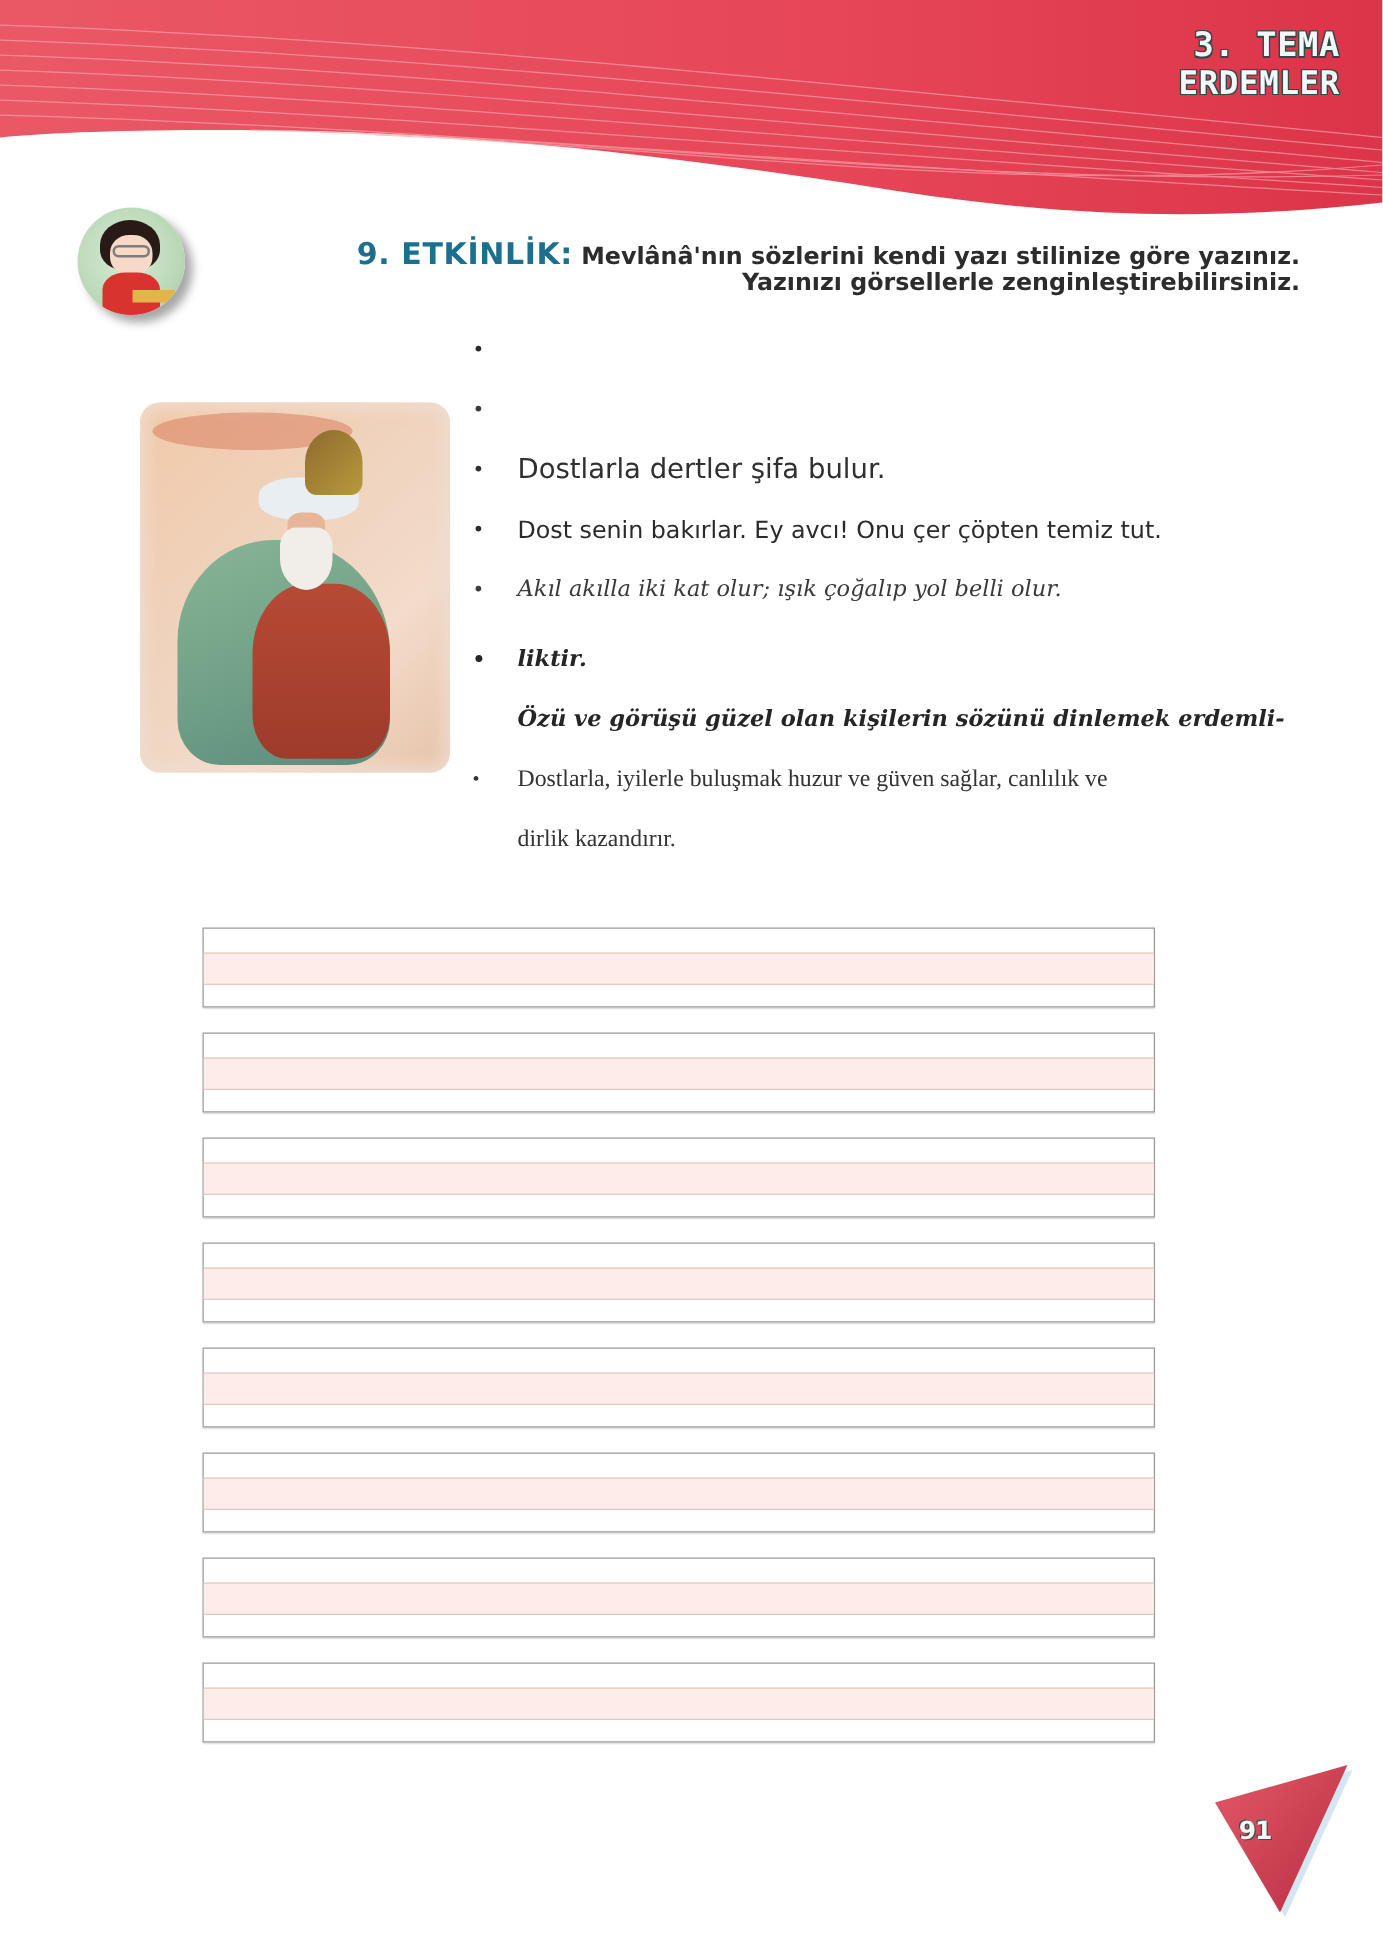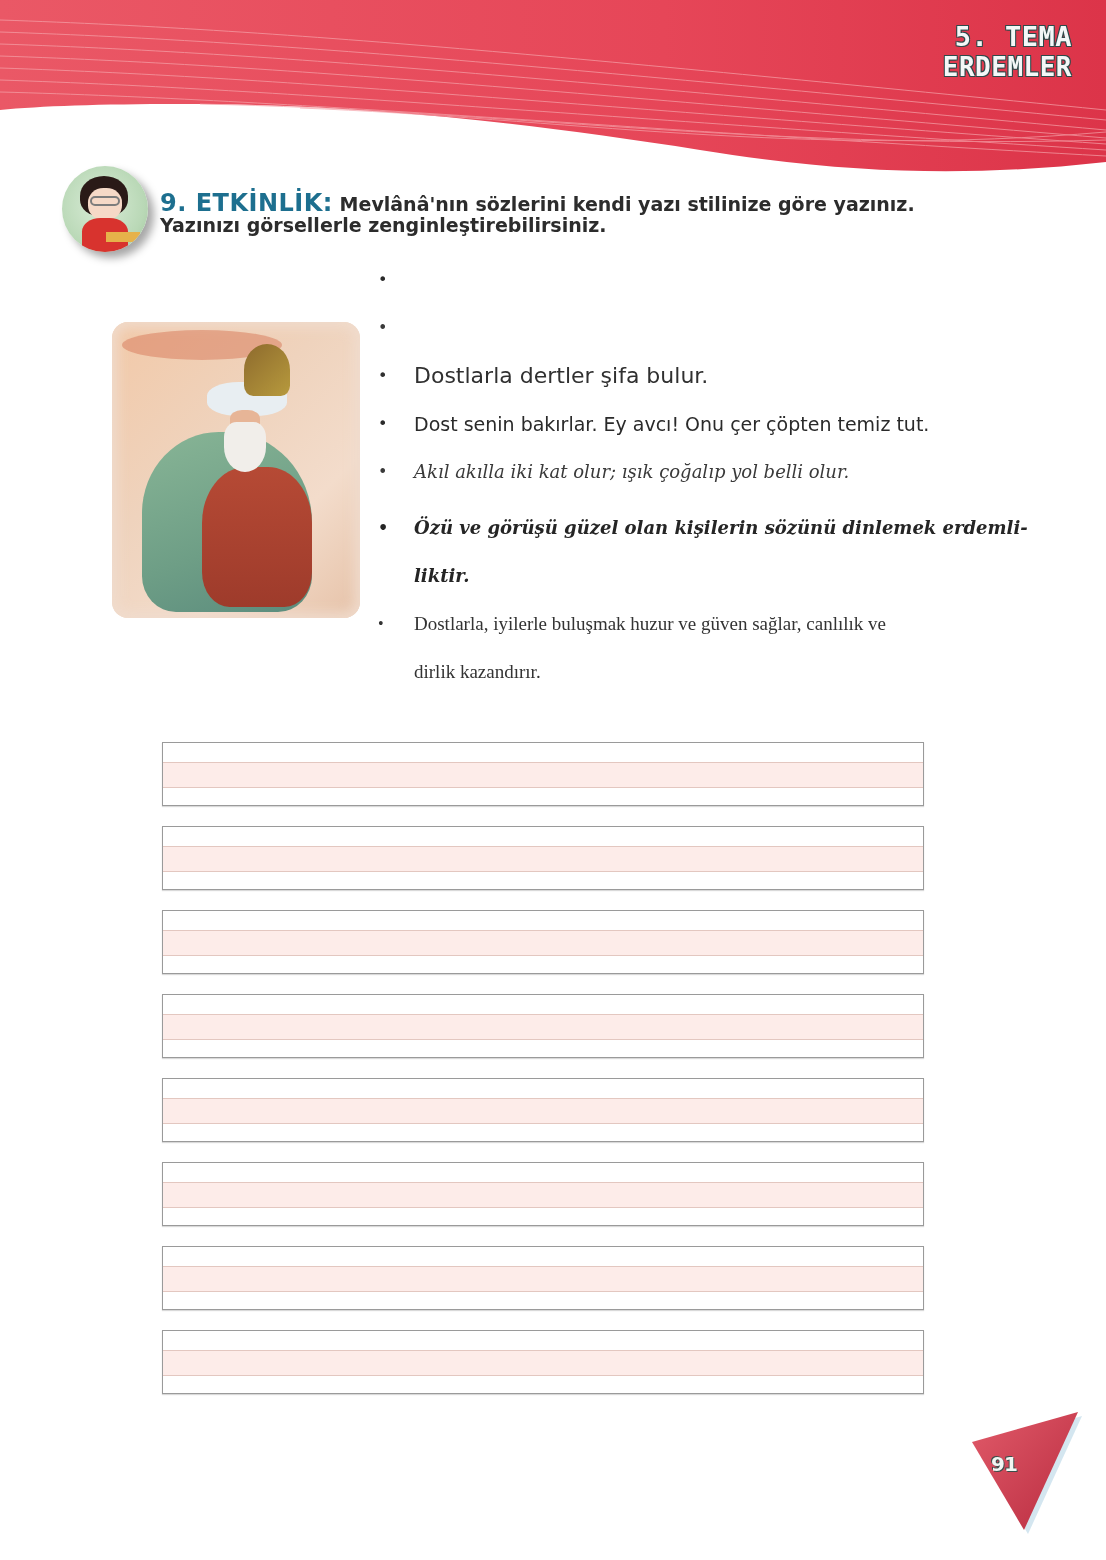--- a/index.html
+++ b/index.html
@@ -10,21 +10,21 @@
   .theme-title .num { font-size: 27px; }
   .theme-title .name { font-size: 26px; }
 
   .avatar { position: absolute; left: 62px; top: 166px; width: 86px; height: 86px; border-radius: 50%; background: radial-gradient(circle at 45% 45%, #d9ecd7 0%, #b9d8b6 65%, #9fc19a 100%); box-shadow: 6px 6px 8px rgba(0,0,0,0.35); overflow: hidden; }
   .avatar .hair { position: absolute; left: 18px; top: 10px; width: 48px; height: 40px; background: #2a1a17; border-radius: 50% 50% 40% 40%; }
   .avatar .face { position: absolute; left: 26px; top: 22px; width: 34px; height: 32px; background: #f6d9c7; border-radius: 45%; }
   .avatar .glasses { position: absolute; left: 28px; top: 30px; width: 30px; height: 10px; border: 2px solid #7d7d7d; border-radius: 6px; box-sizing: border-box; }
   .avatar .dress { position: absolute; left: 20px; top: 52px; width: 46px; height: 34px; background: #d8332e; border-radius: 40% 40% 0 0; }
   .avatar .book { position: absolute; left: 44px; top: 66px; width: 34px; height: 10px; background: #e6b24a; }
 
-  .activity-heading { position: absolute; left: 160px; top: 192px; width: 880px; font-family: "DejaVu Sans", sans-serif; font-weight: bold; color: #2c2c2c; }
+  .activity-heading { position: absolute; left: 160px; top: 192px; width: 880px; font-family: "DejaVu Sans", sans-serif; font-weight: bold; color: #2c2c2c; text-align: right; }
   .activity-heading .line1 { font-size: 19px; line-height: 22px; white-space: nowrap; }
   .activity-heading .label { color: #1d6f8f; font-size: 24px; letter-spacing: 0.5px; }
   .activity-heading .line2 { font-size: 19px; line-height: 20px; white-space: nowrap; }
 
   .portrait { position: absolute; left: 112px; top: 322px; width: 248px; height: 296px; border-radius: 16px; background: linear-gradient(135deg, #f2c9a8 0%, #efd3bd 40%, #f3dccb 70%, #e6c2a8 100%); box-shadow: 0 0 12px 6px rgba(240,220,205,0.9) inset; overflow: hidden; }
   .portrait .smear { position: absolute; left: 10px; top: 8px; width: 160px; height: 30px; background: #d98061; opacity: 0.55; border-radius: 50%; }
   .portrait .cloak { position: absolute; left: 30px; top: 110px; width: 170px; height: 180px; background: linear-gradient(160deg, #88b596 0%, #6e9e86 60%, #5b8c7d 100%); border-radius: 45% 50% 20% 20%; }
   .portrait .robe { position: absolute; left: 90px; top: 145px; width: 110px; height: 140px; background: linear-gradient(180deg, #b64a35 0%, #9e3b2b 100%); border-radius: 40% 40% 25% 25%; }
   .portrait .beard { position: absolute; left: 112px; top: 100px; width: 42px; height: 50px; background: #f1eeea; border-radius: 30% 30% 50% 50%; }
   .portrait .face { position: absolute; left: 118px; top: 88px; width: 30px; height: 22px; background: #e7b597; border-radius: 40%; }
@@ -69,21 +69,21 @@
     <path d="M0,56 C300,66 600,96 1106,138"></path>
     <path d="M0,68 C300,78 600,108 1106,144"></path>
     <path d="M0,80 C300,90 600,118 1106,150"></path>
     <path d="M0,92 C300,100 600,128 1106,156"></path>
     <path d="M200,104 C500,110 760,150 1106,140"></path>
     <path d="M300,108 C560,118 800,158 1106,132"></path>
   </g>
 </svg>
 
 <div class="theme-title">
-  <div class="num">5. TEMA</div>
+  <div class="num">3. TEMA</div>
   <div class="name">ERDEMLER</div>
 </div>
 
 <div class="avatar">
   <div class="hair"></div>
   <div class="face"></div>
   <div class="glasses"></div>
   <div class="dress"></div>
   <div class="book"></div>
 </div>
@@ -120,22 +120,22 @@
   <li class="quote q4">
     <span class="bullet">•</span>
     <span>Dost senin bakırlar. Ey avcı! Onu çer çöpten temiz tut.</span>
   </li>
   <li class="quote q5">
     <span class="bullet">•</span>
     <span>Akıl akılla iki kat olur; ışık çoğalıp yol belli olur.</span>
   </li>
   <li class="quote q6">
     <span class="bullet">•</span>
+    <span class="bullet-line">liktir.</span>
     <span class="bullet-line">Özü ve görüşü güzel olan kişilerin sözünü dinlemek erdemli-</span>
-    <span class="bullet-line">liktir.</span>
   </li>
   <li class="quote q7">
     <span class="bullet">•</span>
     <span class="bullet-line">Dostlarla, iyilerle buluşmak huzur ve güven sağlar, canlılık ve</span>
     <span class="bullet-line">dirlik kazandırır.</span>
   </li>
 </ul>
 
 <div class="writing-area">
   <div class="writing-row">

